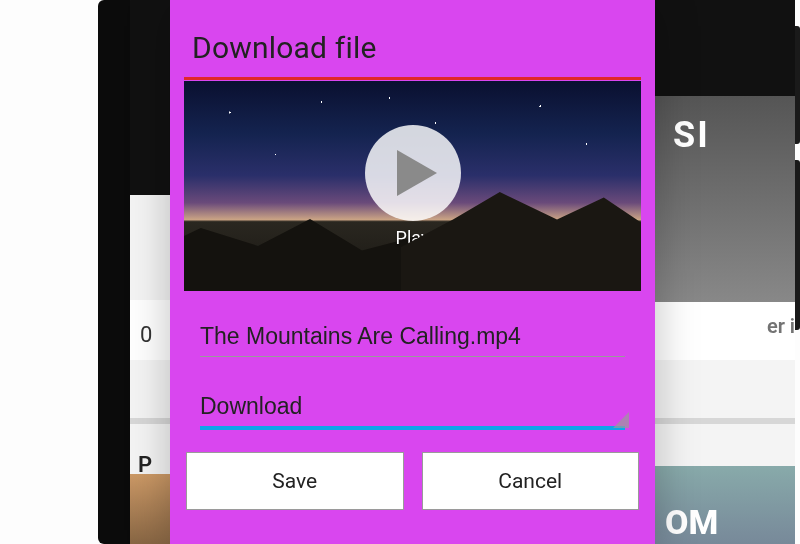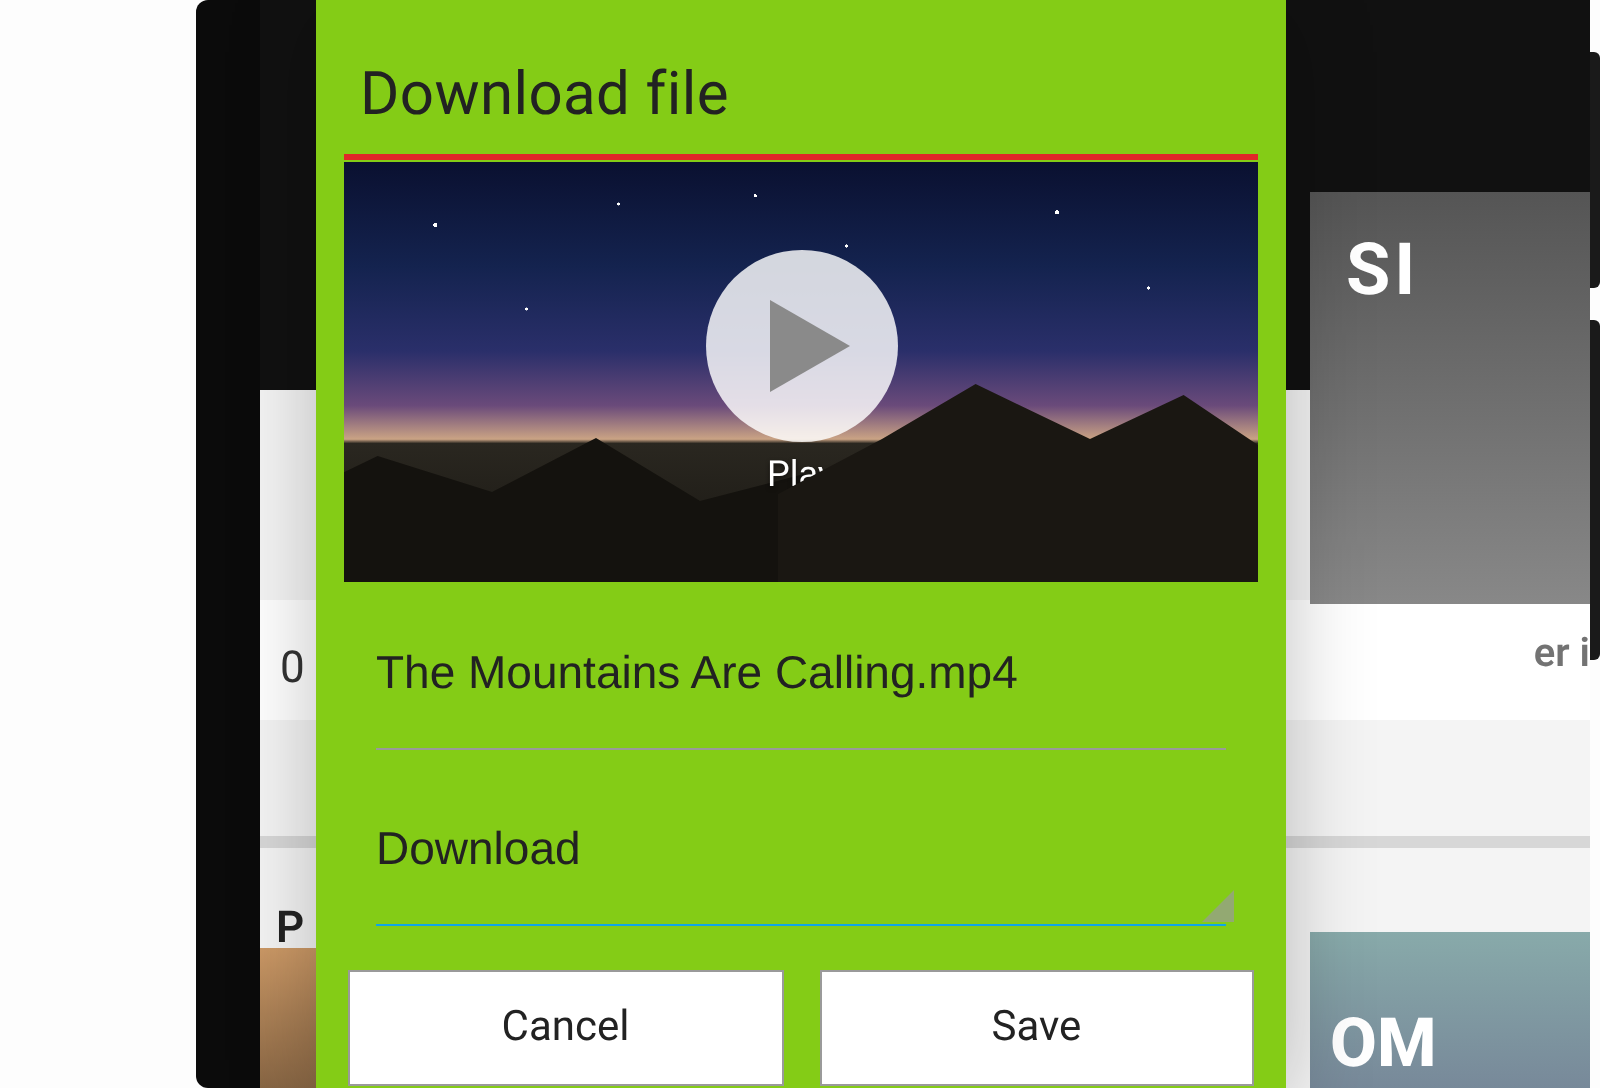--- a/index.html
+++ b/index.html
@@ -25,22 +25,22 @@
   .screen .p-letter { position: absolute; left: 8px; top: 452px; font-size: 22px; font-weight: 600; color: #222; }
   .screen .right-photo1 { position: absolute; right: 0; top: 96px; width: 140px; height: 206px; background: linear-gradient(#555,#888); }
   .screen .right-photo1::after { content:"SI"; position:absolute; left:18px; top:18px; color:#fff; font-size:36px; font-weight:700; letter-spacing:2px; }
   .screen .er { position:absolute; right:0; top:314px; font-size:20px; font-weight:600; color:#737373; }
   .screen .right-photo2 { position:absolute; right:0; top:466px; width:140px; height:80px; background:linear-gradient(#8aa, #789); }
   .screen .right-photo2::before { content:"OM"; position:absolute; left:10px; bottom:4px; color:#fff; font-size:34px; font-weight:800; }
   .screen .left-photo2 { position:absolute; left:0; top:474px; width:120px; height:70px; background:linear-gradient(#c96,#864); }
 
   
   .dialog {
-    position: absolute; left: 158px; top: 0; width: 485px; height: 544px;
-    background: #84cc16; box-shadow: 0 6px 40px rgba(0,0,0,.25);
+    position: absolute; left: 170px; top: 0; width: 485px; height: 544px;
+    background: #d946ef; box-shadow: 0 6px 40px rgba(0,0,0,.25);
     padding: 30px 22px 0 22px;
   }
 
   .dlg-title { font-size: 30px; font-weight: 400; color: #222; letter-spacing: .2px; }
   .dlg-rule { height: 3px; background: #e02828; margin: 12px -8px 0 -8px; }
 
   
   .preview {
     position: relative; margin: 1px -8px 0 -8px; height: 210px; overflow: hidden;
     background:
@@ -61,25 +61,25 @@
   .preview::after  { right:-20px; width:260px; height:110px; background:#1a1712; clip-path: polygon(0 100%, 0 60%, 20% 35%, 38% 10%, 60% 35%, 78% 15%, 100% 50%, 100% 100%); }
 
   .play-hit { position:absolute; inset:0; display:flex; flex-direction:column; align-items:center; justify-content:center; gap:6px; cursor:pointer; }
   .play-circle { width:96px; height:96px; border-radius:50%; background:rgba(255,255,255,.82); display:flex; align-items:center; justify-content:center; }
   .play-circle svg { margin-left:8px; }
   .play-label { color:#fff; font-size:18px; text-shadow:0 1px 2px rgba(0,0,0,.6); }
 
   
   .field { margin-top: 26px; padding: 0 8px; }
   .field input {
-    width:100%; border:none; border-bottom:1px solid #9a9a9a; padding:6px 0 24px 0;
+    width:100%; border:none; border-bottom:1px solid #9a9a9a; padding:6px 0 6px 0;
     font-size:23px; color:#222; background:transparent; outline:none;
   }
   .field.dest { position:relative; margin-top: 30px; }
-  .field.dest input { border-bottom:1px solid #0ea5e9; }
+  .field.dest input { border-bottom:4px solid #0ea5e9; }
   .resize-grip { position:absolute; right:4px; bottom:2px; width:0; height:0; border-style:solid; border-width:0 0 16px 16px; border-color:transparent transparent #9a9a9a transparent; opacity:.7; }
 
   
   .btn-row { display:flex; gap:18px; margin: 22px -6px 0 -6px; }
   .btn {
     flex:1; height:58px; border:1px solid #9a9a9a; background:#fff; font-size:21px; color:#222;
     display:flex; align-items:center; justify-content:center; cursor:pointer;
   }
 </style>
 </head>
@@ -121,17 +121,17 @@
     <div class="field">
       <input type="text" value="The Mountains Are Calling.mp4" style="">
     </div>
 
     <div class="field dest">
       <input type="text" value="Download" style="">
       <div class="resize-grip"></div>
     </div>
 
     <div class="btn-row">
+      <div class="btn">Save</div>
       <div class="btn">Cancel</div>
-      <div class="btn">Save</div>
     </div>
   </div>
 </div>
 
 </body></html>

